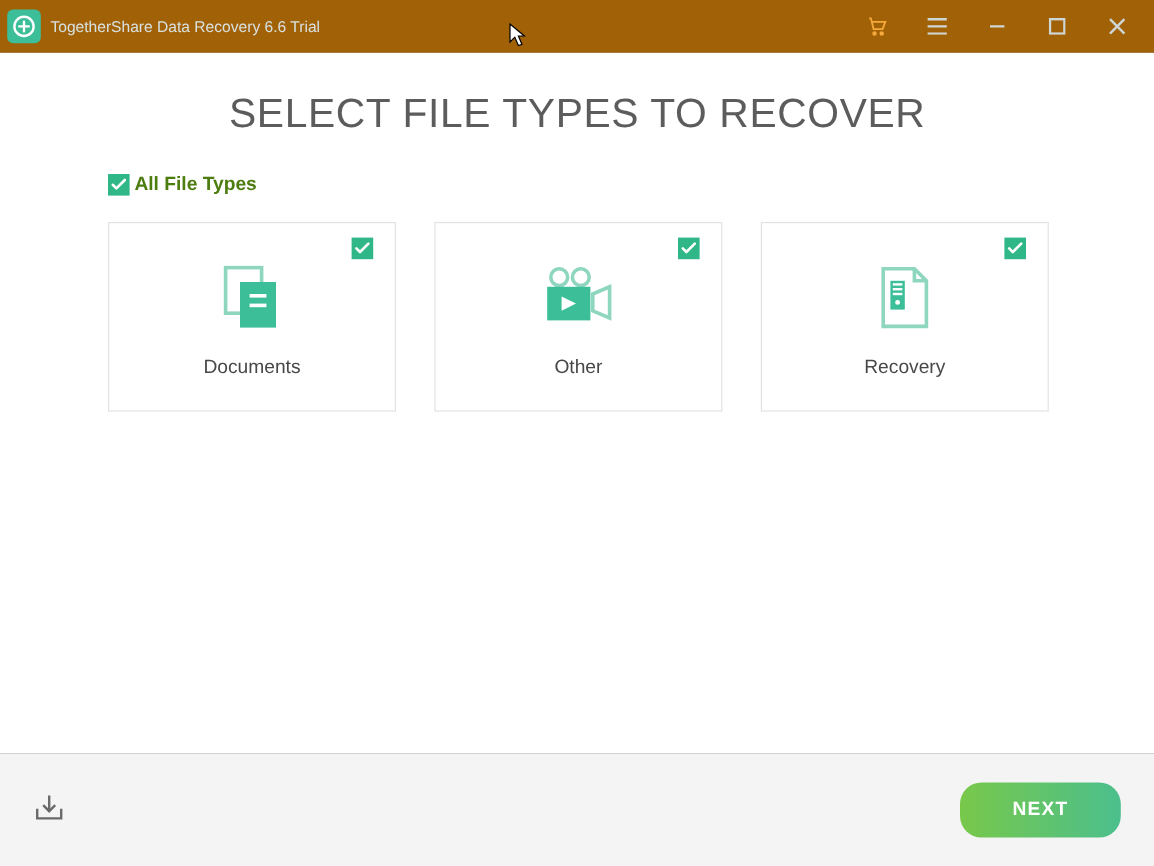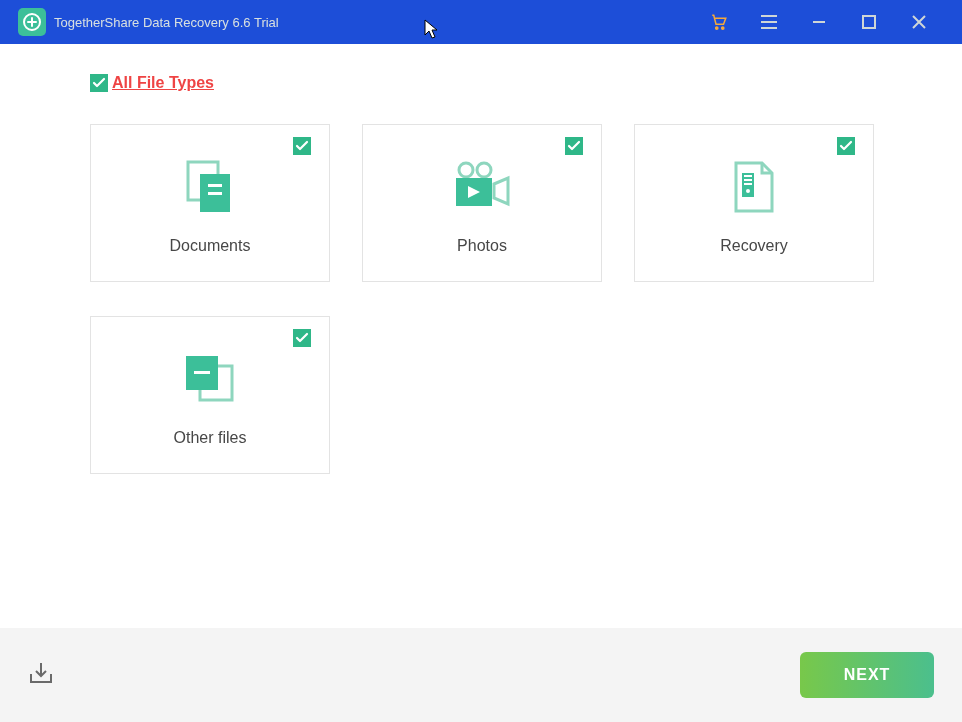--- a/index.html
+++ b/index.html
@@ -12,24 +12,24 @@
   }
   .window {
     width: 962px;
     height: 722px;
     display: flex;
     flex-direction: column;
   }
   
   .titlebar {
     height: 44px;
-    background: #1d4ed8;
-    display: flex;
-    align-items: center;
-    padding: 0 18px;
+    background: #a16207;
+    display: flex;
+    align-items: center;
+    padding: 0 6px;
     color: #d8e0e0;
     font-size: 13px;
   }
   .titlebar .app-icon {
     width: 28px;
     height: 28px;
     background: #3cbf99;
     border-radius: 5px;
     display: flex;
     align-items: center;
@@ -79,26 +79,25 @@
     width: 18px;
     height: 18px;
     background: #2fb788;
     display: inline-flex;
     align-items: center;
     justify-content: center;
     margin-right: 4px;
   }
   .select-all-label {
     font-weight: 700;
-    color: #ef4444;
+    color: #4d7c0f;
     font-size: 16px;
-    text-decoration: underline;
   }
   .grid {
-    margin-top: 32px;
+    margin-top: 22px;
     padding: 0 90px;
     display: grid;
     grid-template-columns: repeat(3, 240px);
     grid-template-rows: repeat(2, 158px);
     gap: 32px;
     justify-content: space-between;
     row-gap: 34px;
   }
   .card {
     border: 1px solid #e3e3e3;
@@ -131,21 +130,21 @@
     height: 94px;
     background: #f4f4f4;
     display: flex;
     align-items: center;
     padding: 0 28px;
   }
   .footer .footer-spacer { flex: 1 1 auto; }
   .next-btn {
     width: 134px;
     height: 46px;
-    border-radius: 6px;
+    border-radius: 18px;
     background: linear-gradient(to right, #78c84a, #4bbf8d);
     color: #fff;
     font-weight: 700;
     font-size: 16px;
     display: flex;
     align-items: center;
     justify-content: center;
     letter-spacing: 1px;
     cursor: pointer;
   }
@@ -192,20 +191,21 @@
         <path d="M1 1l12 12M13 1L1 13"></path>
       </svg>
     </div>
   </div>
 
   <svg class="cursor" width="16" height="22" viewBox="0 0 16 22">
     <path d="M1 1 L1 16 L5 12 L8 19 L11 18 L8 11 L13 11 Z" fill="#fff" stroke="#000" stroke-width="1"></path>
   </svg>
 
   <div class="content">
+    <h1 class="heading">SELECT FILE TYPES TO RECOVER</h1>
 
     <div class="select-all-row">
       <span class="check">
         <svg width="14" height="14" viewBox="0 0 14 14">
             <path d="M2 7l3 3 7-7" stroke="#fff" stroke-width="2.2" fill="none" stroke-linecap="round" stroke-linejoin="round"></path>
           </svg>
       </span>
       <span class="select-all-label">All File Types</span>
     </div>
 
@@ -237,21 +237,21 @@
         </span>
         <div class="card-icon">
           <svg width="64" height="54" viewBox="0 0 64 54">
             <circle cx="16" cy="10" r="7" fill="none" stroke="#8ed6be" stroke-width="3"></circle>
             <circle cx="34" cy="10" r="7" fill="none" stroke="#8ed6be" stroke-width="3"></circle>
             <rect x="6" y="18" width="36" height="28" fill="#3cbf99"></rect>
             <path d="M44 24 L58 18 L58 44 L44 38 Z" fill="none" stroke="#8ed6be" stroke-width="3"></path>
             <path d="M18 26 L30 32 L18 38 Z" fill="#fff"></path>
           </svg>
         </div>
-        <div class="card-label">Photos</div>
+        <div class="card-label">Other</div>
       </div>
 
 
       <div class="card">
         <span class="check card-check">
           <svg width="14" height="14" viewBox="0 0 14 14">
               <path d="M2 7l3 3 7-7" stroke="#fff" stroke-width="2.2" fill="none" stroke-linecap="round" stroke-linejoin="round"></path>
             </svg>
         </span>
         <div class="card-icon">
@@ -261,35 +261,20 @@
             <rect x="10" y="14" width="12" height="24" fill="#3cbf99"></rect>
             <rect x="12" y="16" width="8" height="2" fill="#fff"></rect>
             <rect x="12" y="20" width="8" height="2" fill="#fff"></rect>
             <rect x="12" y="24" width="8" height="2" fill="#fff"></rect>
             <circle cx="16" cy="32" r="2" fill="#fff"></circle>
           </svg>
         </div>
         <div class="card-label">Recovery</div>
       </div>
 
-      <div class="card">
-        <span class="check card-check">
-          <svg width="14" height="14" viewBox="0 0 14 14">
-              <path d="M2 7l3 3 7-7" stroke="#fff" stroke-width="2.2" fill="none" stroke-linecap="round" stroke-linejoin="round"></path>
-            </svg>
-        </span>
-        <div class="card-icon">
-          <svg width="60" height="54" viewBox="0 0 60 54">
-            <rect x="20" y="14" width="32" height="34" fill="none" stroke="#8ed6be" stroke-width="3"></rect>
-            <rect x="6" y="4" width="32" height="34" fill="#3cbf99"></rect>
-            <rect x="14" y="19" width="16" height="3" fill="#fff"></rect>
-          </svg>
-        </div>
-        <div class="card-label">Other files</div>
-      </div>
 
     </div>
   </div>
 
   <div class="footer">
     <div>
       <svg width="26" height="26" viewBox="0 0 26 26" fill="none" stroke="#6a6a6a" stroke-width="2">
         <path d="M13 3 L13 15"></path>
         <path d="M8 11 L13 16 L18 11"></path>
         <path d="M3 14 L3 22 L23 22 L23 14"></path>

